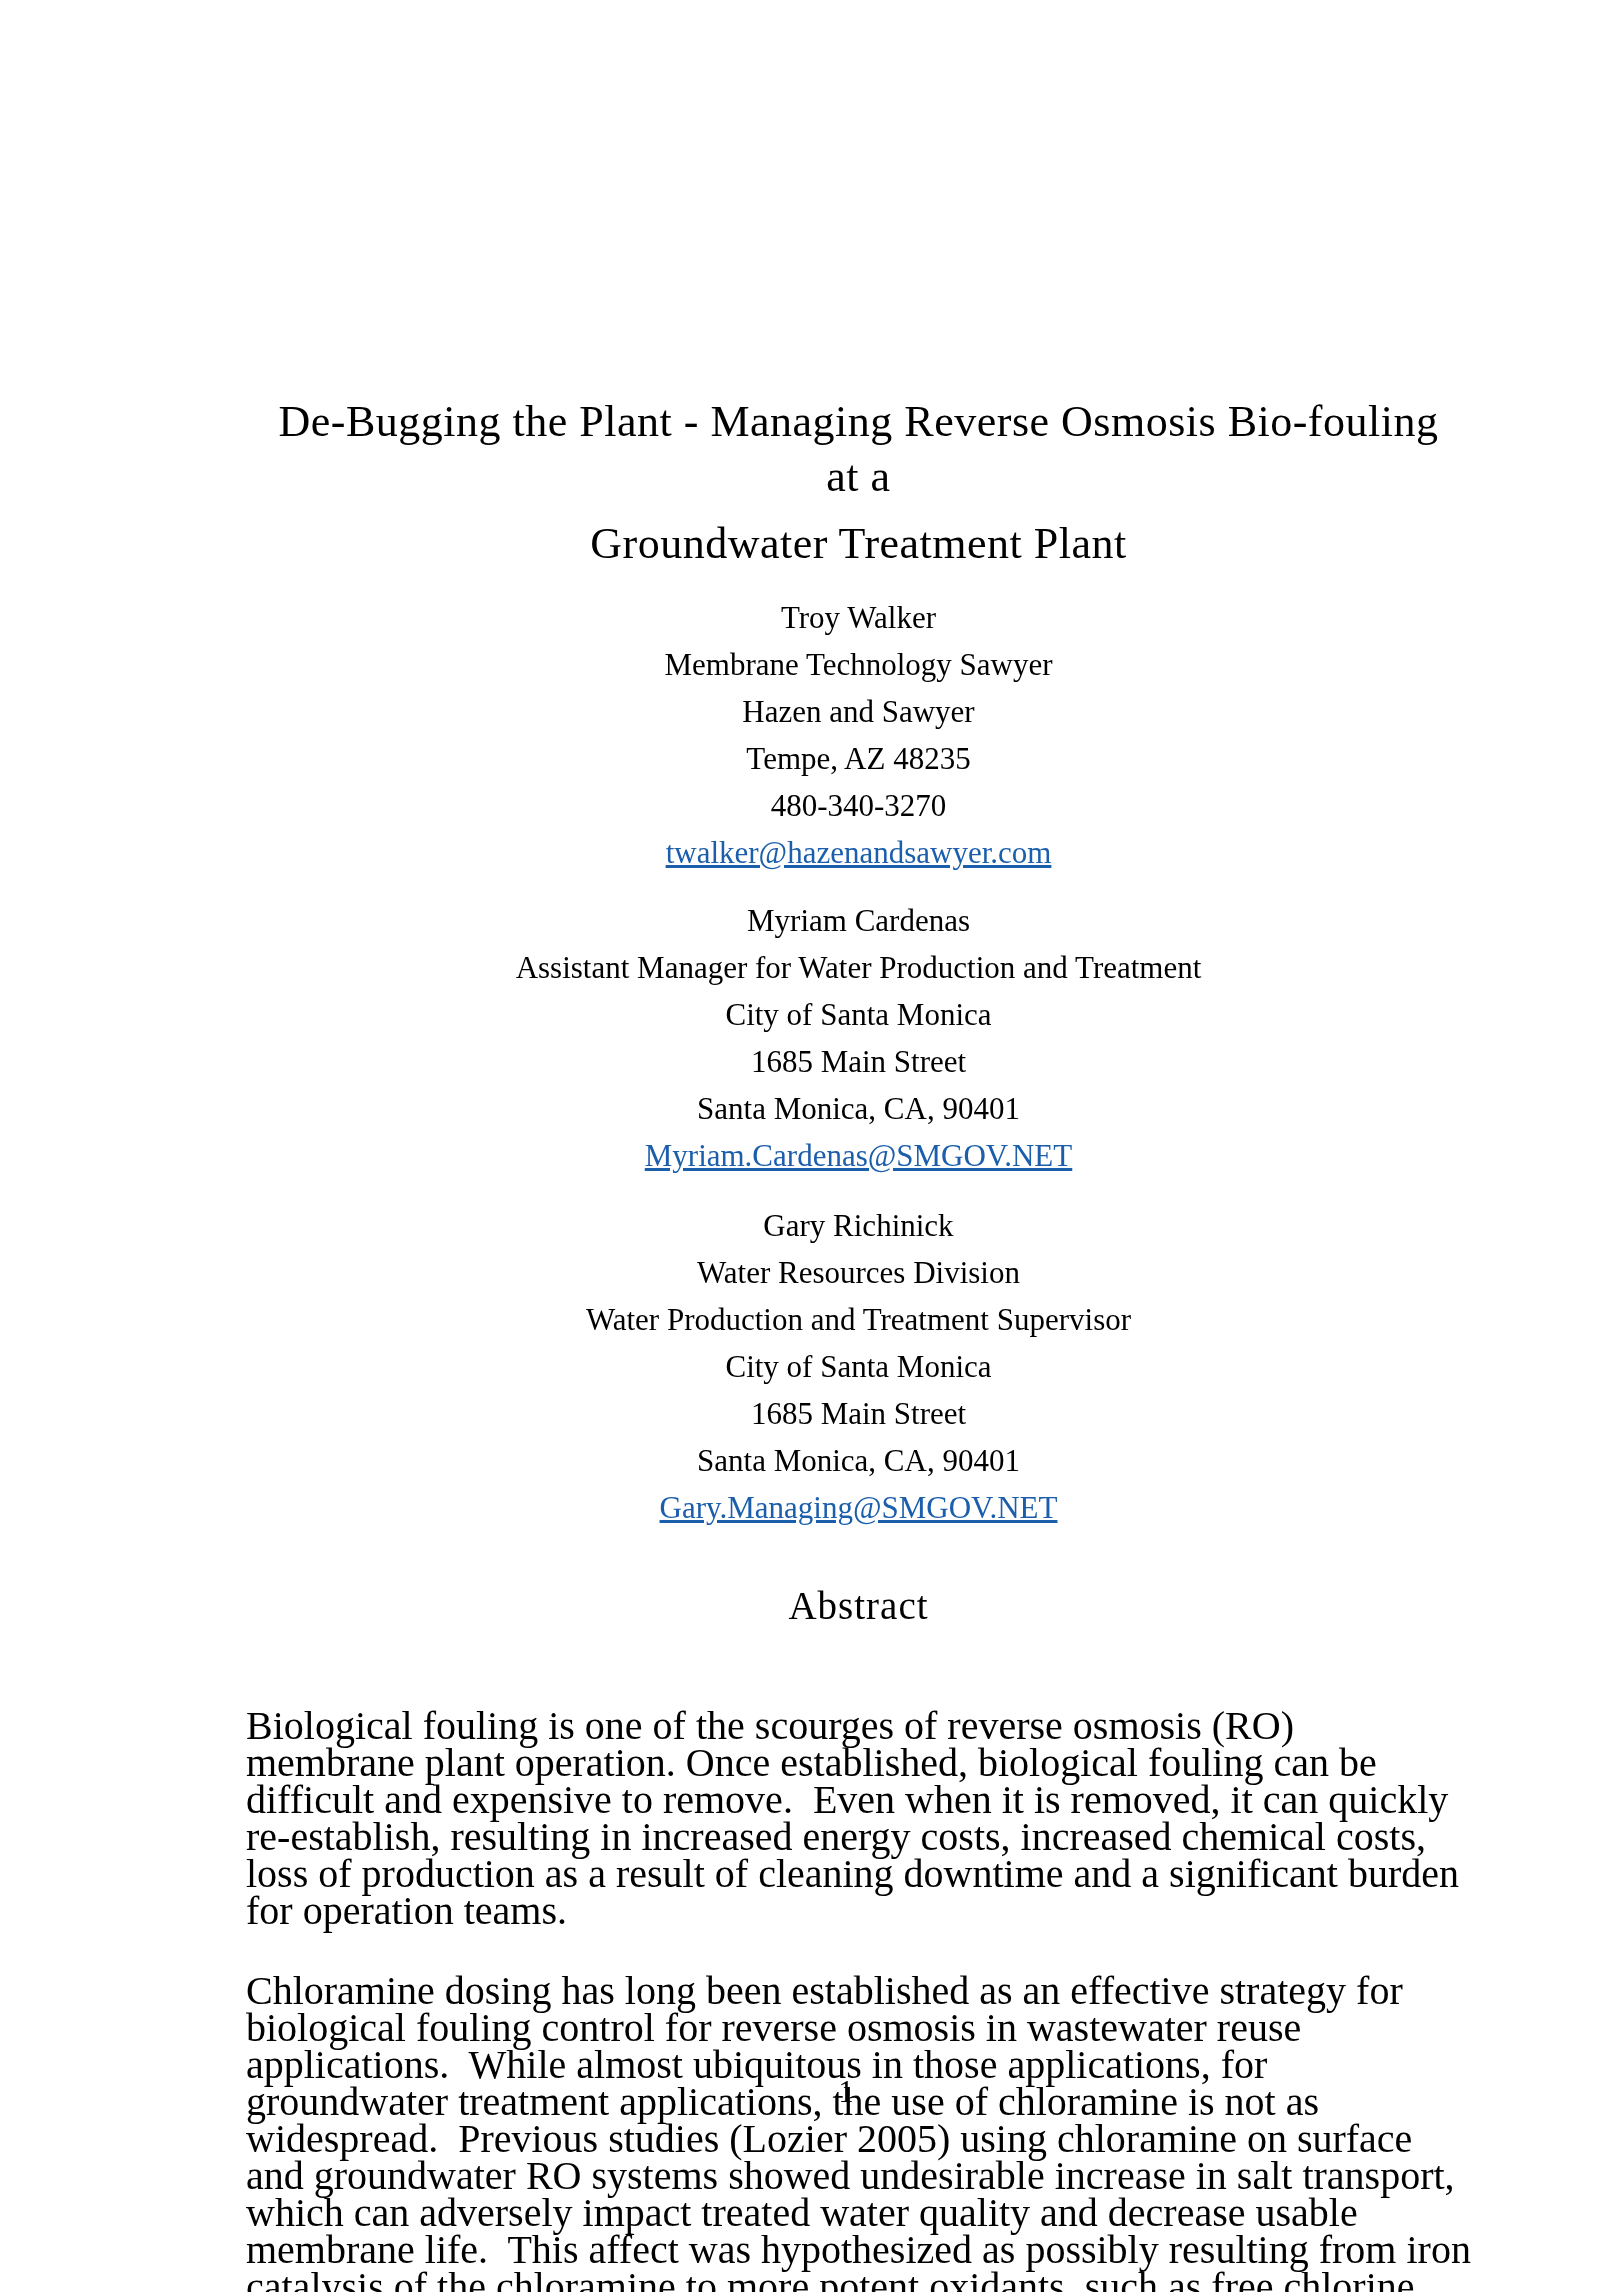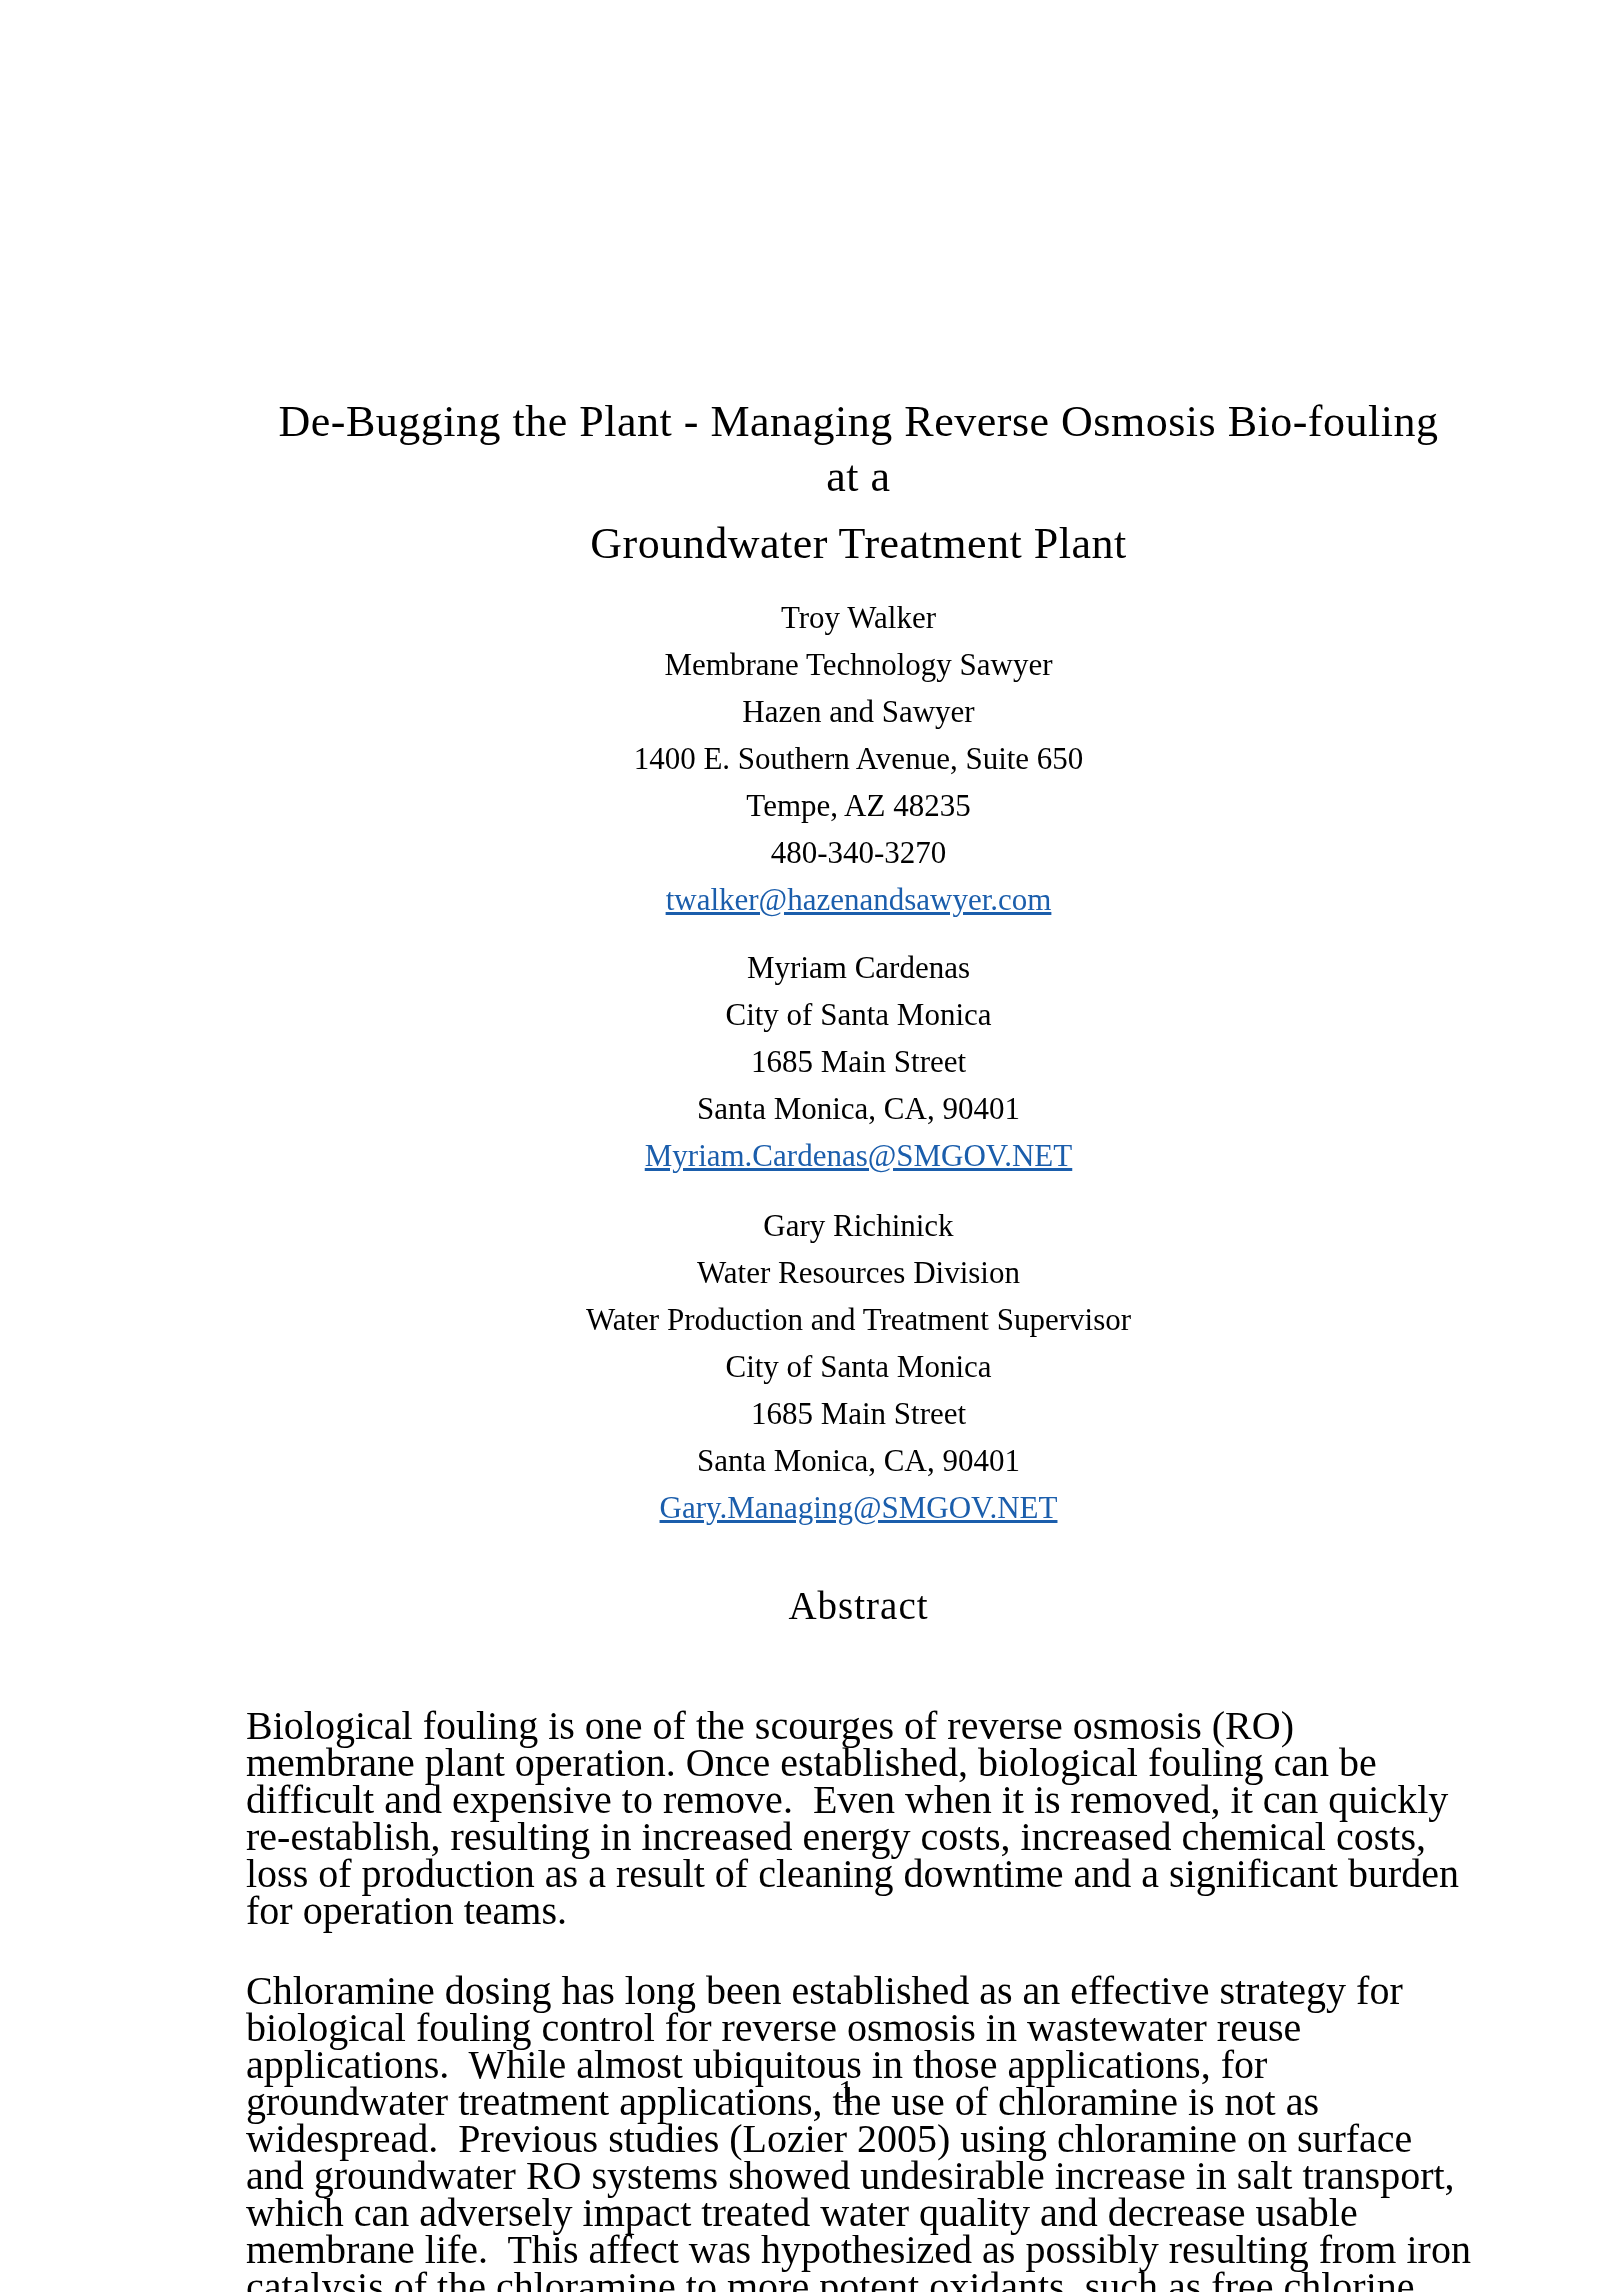--- a/index.html
+++ b/index.html
@@ -78,28 +78,28 @@
 
     <h1 class="title">
       <span class="title-line">De-Bugging the Plant - Managing Reverse Osmosis Bio-fouling at a</span>
       <span class="title-line">Groundwater Treatment Plant</span>
     </h1>
 
     <div class="author-block a1">
       <div>Troy Walker</div>
       <div>Membrane Technology Sawyer</div>
       <div>Hazen and Sawyer</div>
-      <div>1400 E. Southern Avenue, Suite 650</div>
       <div>Tempe, AZ 48235</div>
       <div>480-340-3270</div>
       <div><a class="email-link" href="#">twalker@hazenandsawyer.com</a></div>
     </div>
 
     <div class="author-block a2">
       <div>Myriam Cardenas</div>
+      <div>Assistant Manager for Water Production and Treatment</div>
       <div>City of Santa Monica</div>
       <div>1685 Main Street</div>
       <div>Santa Monica, CA, 90401</div>
       <div><a class="email-link" href="#">Myriam.Cardenas@SMGOV.NET</a></div>
     </div>
 
     <div class="author-block a3">
       <div>Gary Richinick</div>
       <div>Water Resources Division</div>
       <div>Water Production and Treatment Supervisor</div>

